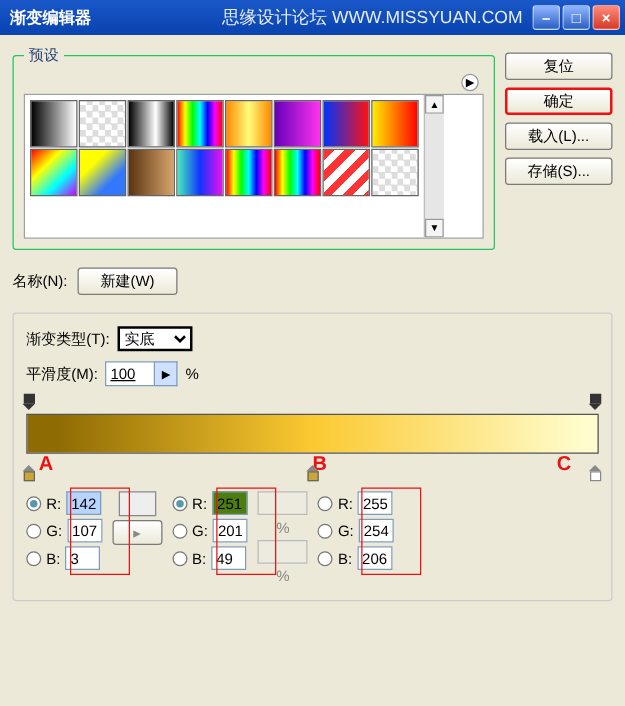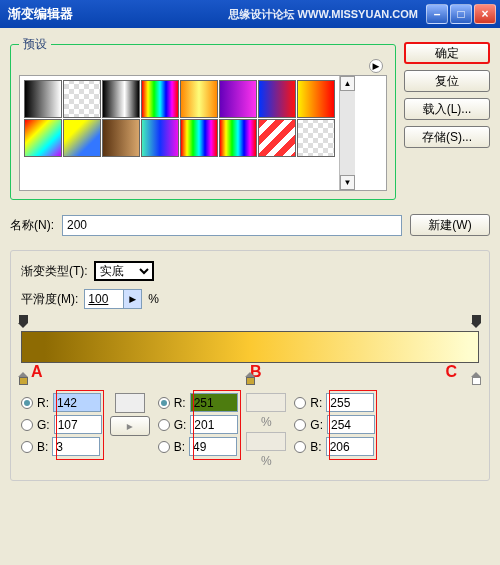--- a/index.html
+++ b/index.html
@@ -1,19 +1,19 @@
 <!DOCTYPE html>
 <html><head>
 <meta charset="utf-8">
 <style>
 * { box-sizing: border-box; margin: 0; padding: 0; font-family: "Microsoft YaHei", SimSun, sans-serif; }
 body { background: #ece9d8; width: 500px; height: 565px; overflow: hidden; position: relative; }
 .titlebar { background: linear-gradient(to bottom, #1a57c8, #0843af); height: 28px; display: flex; align-items: center; padding: 0 4px; color: #fff; font-size: 13px; font-weight: bold; }
 .titlebar-text { flex: 1; padding-left: 4px; }
-.titlebar-right { font-size: 11px; font-weight: bold; opacity: .9; margin-right: 8px; }
+.titlebar-right { font-size: 14px; font-weight: normal; opacity: .9; margin-right: 8px; }
 .winbtns { display: flex; gap: 2px; }
 .winbtn { width: 22px; height: 20px; border-radius: 3px; border: 1px solid rgba(255,255,255,.5); display: flex; align-items: center; justify-content: center; font-size: 12px; font-weight: bold; }
 .winbtn.min, .winbtn.max { background: linear-gradient(to bottom,#91b6ff,#2a5fc4); color:#fff; }
 .winbtn.close { background: linear-gradient(to bottom,#ff8b7d,#d43a26); color:#fff; }
 .content { padding: 8px 10px; }
 .row { display: flex; align-items: flex-start; gap: 8px; }
 fieldset.presets { flex: 1; border: 1px solid #22c55e; border-radius: 3px; padding: 6px 8px 8px; font-size: 12px; }
 fieldset.presets legend { padding: 0 4px; color: #2b4578; }
 .preset-top { display:flex; justify-content:flex-end; padding-right:4px; }
 .arrow-btn { width:14px; height:14px; border:1px solid #999; border-radius:50%; display:flex; align-items:center; justify-content:center; font-size:9px; background:#fff; }
@@ -44,21 +44,21 @@
 .ostop::before { content:""; position:absolute; left:1px; top:0; width:9px; height:8px; background:#333; }
 .ostop::after { content:""; position:absolute; left:0; top:8px; border-left:5.5px solid transparent; border-right:5.5px solid transparent; border-top:5px solid #333; }
 .cstop { position:absolute; width:11px; height:13px; bottom:0; }
 .cstop::before { content:""; position:absolute; left:0; top:0; border-left:5.5px solid transparent; border-right:5.5px solid transparent; border-bottom:5px solid #888; }
 .cstop::after { content:""; position:absolute; left:1px; top:5px; width:9px; height:8px; background:#fff; border:1px solid #888; box-sizing:border-box; }
 .cstop.solid::after { background:#c9a636; border-color:#666; }
 .letter { position:absolute; top:0; font-size:16px; font-weight:bold; color:#e11; }
 .rgb-row { display:flex; gap:8px; margin-top:8px; position:relative; }
 .rgb-group { display:flex; flex-direction:column; gap:3px; font-size:12px; position:relative; }
 .rgb-line { display:flex; align-items:center; gap:4px; }
-.rgb-line input[type=text]{ width:48px; height:19px; border:1px solid #7f9db9; padding:0 3px; font-size:12px; }
+.rgb-line input[type=text]{ width:28px; height:19px; border:1px solid #7f9db9; padding:0 3px; font-size:12px; }
 .rbox { position:absolute; border:1px solid #e11; top:-3px; left:35px; width:48px; height:70px; pointer-events:none; }
 .mid-controls { display:flex; flex-direction:column; gap:3px; align-items:center; justify-content:center; font-size:12px; color:#888; }
 .mid-controls .winbutton { width:40px; height:20px; color:#888; }
 .radio { width:12px; height:12px; border:1px solid #777; border-radius:50%; display:inline-block; position:relative; background:#fff; }
 .radio.on::after { content:""; position:absolute; width:6px; height:6px; background:#59a; border-radius:50%; top:2px; left:2px; }
 .swatch-mini { width:30px; height:20px; border:1px solid #888; background:#eee; }
 .rgb-section { display:flex; align-items:flex-start; gap:8px; }
 </style>
 </head>
 <body>
@@ -102,30 +102,29 @@
             </div>
         </div>
         <div class="right-scroll">
           <div class="scroll-btn">▲</div>
           <div class="scroll-track"></div>
           <div class="scroll-btn">▼</div>
         </div>
       </div>
     </fieldset>
     <div class="btn-col">
+      <div class="winbutton">复位</div>
       <div class="winbutton primary">确定</div>
-      <div class="winbutton">复位</div>
       <div class="winbutton">载入(L)...</div>
       <div class="winbutton">存储(S)...</div>
     </div>
   </div>
 
   <div class="name-row">
     <span>名称(N):</span>
-    <input type="text" value="200" style="">
     <div class="winbutton">新建(W)</div>
   </div>
 
   <fieldset class="gradset">
     <div class="grad-line">
       <span>渐变类型(T):</span>
       <select class="gradtype"><option>实底</option></select>
     </div>
     <div class="grad-line">
       <span>平滑度(M):</span>

